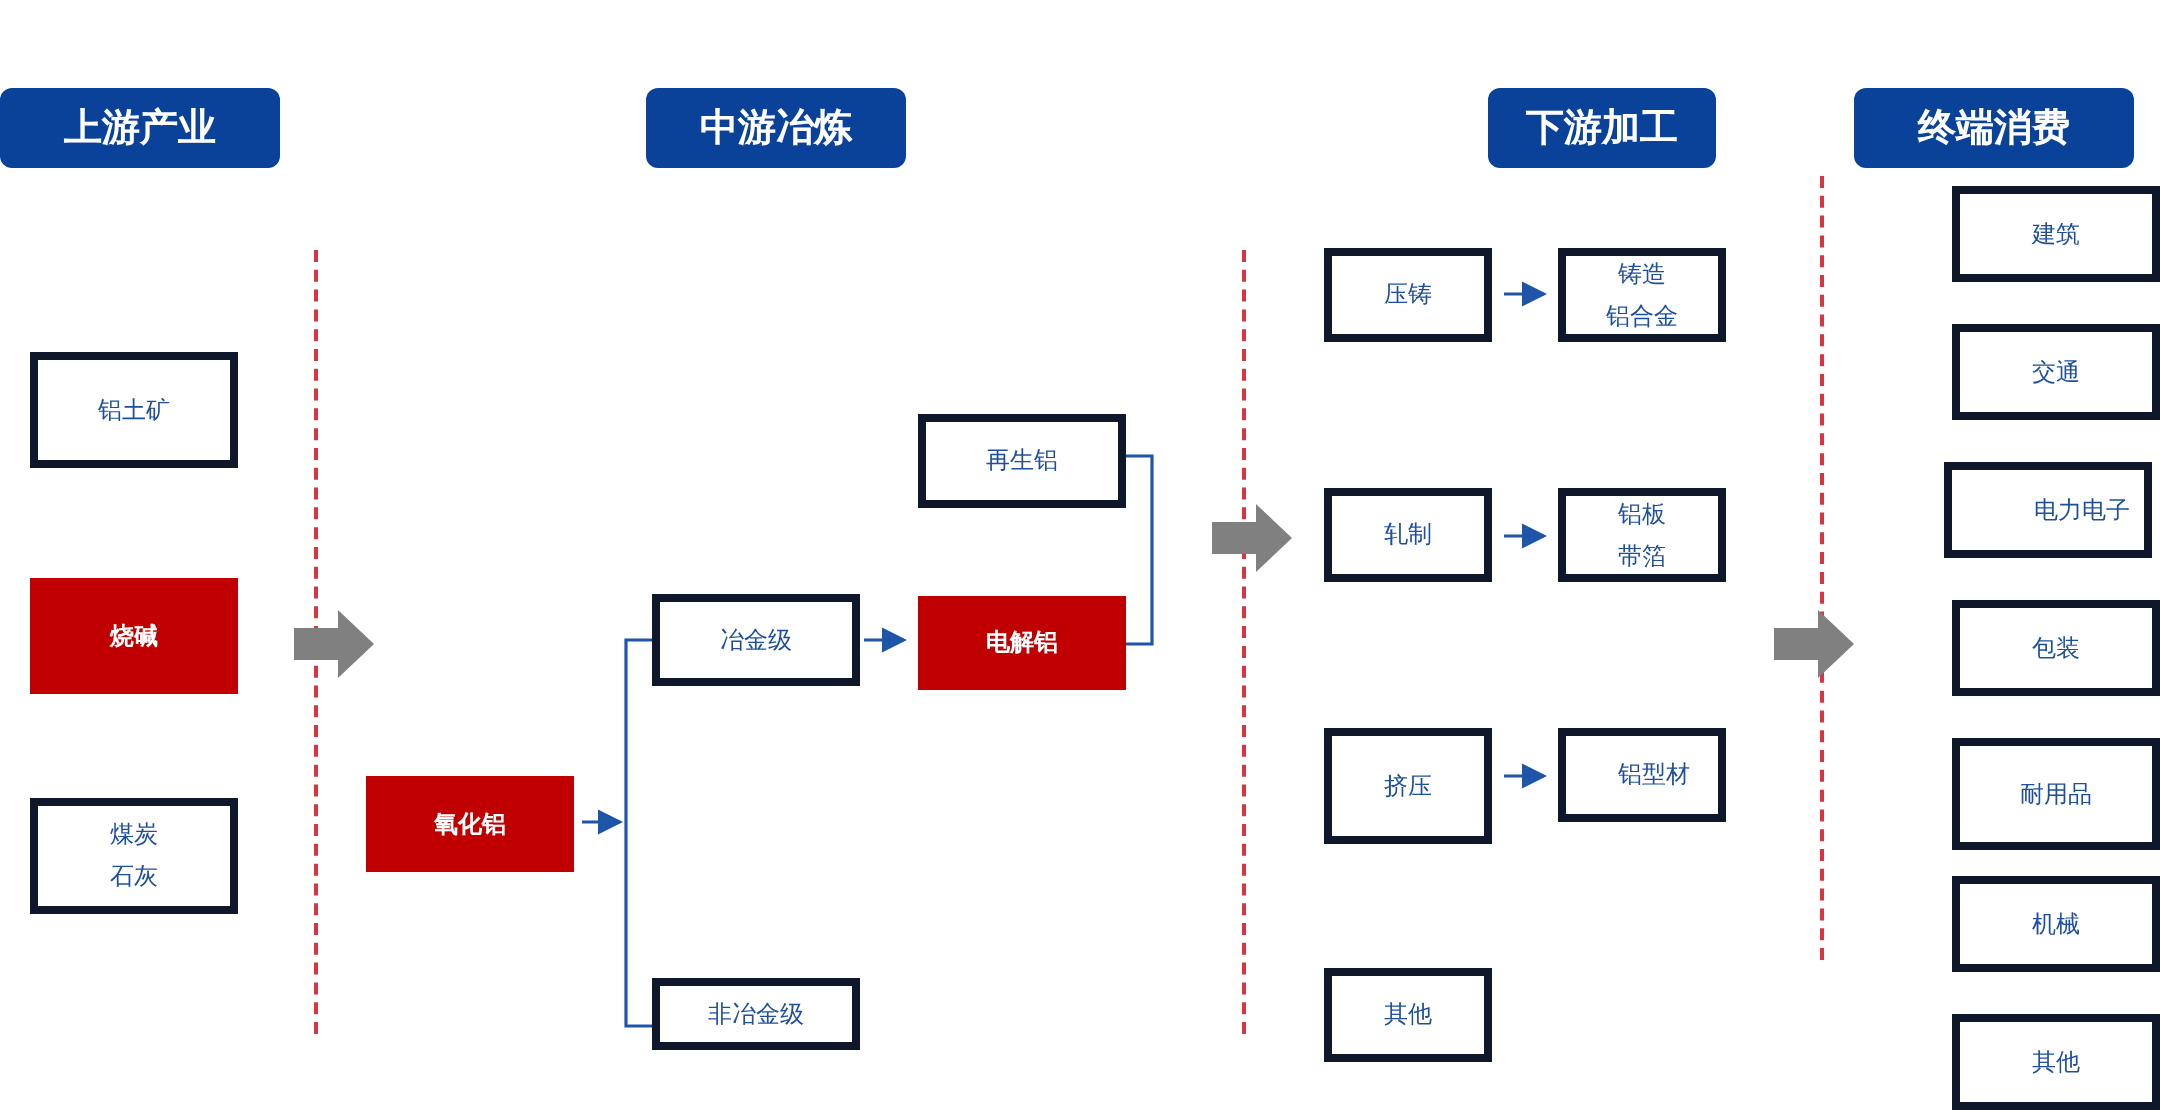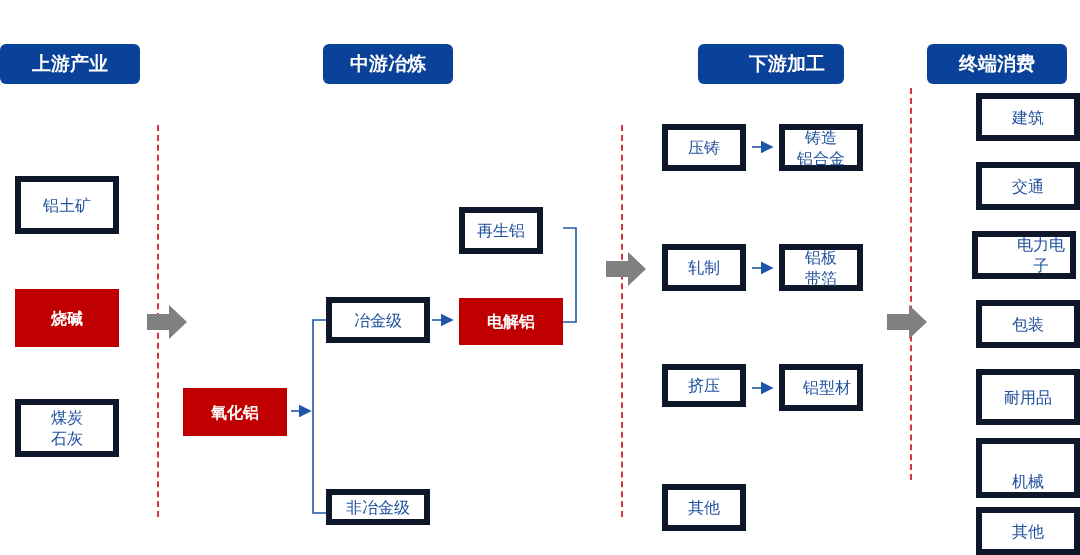--- a/index.html
+++ b/index.html
@@ -1,29 +1,29 @@
 <!DOCTYPE html>
 <html><head>
 <meta charset="utf-8">
 <style>
   html,body{margin:0;padding:0;background:#fff;}
   body{width:1080px;height:555px;position:relative;overflow:hidden;font-family:"DejaVu Sans",sans-serif;}
   .hdr{position:absolute;top:0;height:40px;background:#0a4199;color:#fff;border-radius:6px;display:flex;align-items:center;justify-content:center;font-size:19px;font-weight:bold;margin-top:44px;}
-  .box{position:absolute;border:6px solid #0f172a;box-sizing:border-box;background:#fff;color:#1e4f9e;display:flex;align-items:center;justify-content:center;text-align:center;font-size:16px;line-height:21px;}
+  .box{position:absolute;border:4px solid #0f172a;box-sizing:border-box;background:#fff;color:#1e4f9e;display:flex;align-items:center;justify-content:center;text-align:center;font-size:12px;line-height:21px;}
   .box.red{background:#c00000;border-color:#c00000;color:#fff;font-weight:bold;}
   .dash{position:absolute;width:0;border-left:2px dashed #d9343f;}
   .big-arrow{position:absolute;width:40px;height:34px;}
   svg.lines{position:absolute;left:0;top:0;width:1080px;height:555px;pointer-events:none;}
 </style>
 </head>
 <body>
 
 <div class="hdr" style="left:0;width:140px;">上游产业</div>
 <div class="hdr" style="left:323px;width:130px;">中游冶炼</div>
-<div class="hdr" style="left:698px;width:114px;padding-left:32px;">下游加工</div>
+<div class="hdr" style="left:744px;width:114px;">下游加工</div>
 <div class="hdr" style="left:927px;width:140px;">终端消费</div>
 
 <div class="dash" style="left:157px;top:125px;height:392px;"></div>
 <div class="dash" style="left:621px;top:125px;height:392px;"></div>
 <div class="dash" style="left:910px;top:88px;height:392px;"></div>
 
 <svg class="big-arrow" style="left:147px;top:305px;" viewBox="0 0 40 34">
     <polygon points="0,9 22,9 22,0 40,17 22,34 22,25 0,25" fill="#808080"></polygon>
   </svg>
 <svg class="big-arrow" style="left:606px;top:252px;" viewBox="0 0 40 34">
@@ -61,42 +61,42 @@
 
 <div class="box red" style="left:183px;top:388px;width:104px;height:48px;">
     <span>氧化铝</span>
   </div>
 <div class="box" style="left:326px;top:297px;width:104px;height:46px;">
     <span>冶金级</span>
   </div>
 <div class="box" style="left:326px;top:489px;width:104px;height:36px;">
     <span>非冶金级</span>
   </div>
-<div class="box" style="left:459px;top:207px;width:84px;height:47px;">
+<div class="box" style="left:459px;top:207px;width:104px;height:47px;">
     <span>再生铝</span>
   </div>
 <div class="box red" style="left:459px;top:298px;width:104px;height:47px;">
     <span>电解铝</span>
   </div>
 
 <div class="box" style="left:662px;top:124px;width:84px;height:47px;">
     <span>压铸</span>
   </div>
 <div class="box" style="left:779px;top:124px;width:84px;height:47px;flex-direction:column;">
     <span>铸造</span>
     <span>铝合金</span>
   </div>
 <div class="box" style="left:662px;top:244px;width:84px;height:47px;">
     <span>轧制</span>
   </div>
 <div class="box" style="left:779px;top:244px;width:84px;height:47px;flex-direction:column;">
     <span>铝板</span>
     <span>带箔</span>
   </div>
-<div class="box" style="left:662px;top:364px;width:84px;height:43px;">
+<div class="box" style="left:662px;top:364px;width:84px;height:58px;">
     <span>挤压</span>
   </div>
 <div class="box" style="left:779px;top:364px;width:84px;height:47px;padding-left:12px;">
     <span>铝型材</span>
   </div>
 <div class="box" style="left:662px;top:484px;width:84px;height:47px;">
     <span>其他</span>
   </div>
 
 <div class="box" style="left:976px;top:93px;width:104px;height:48px;">
@@ -107,18 +107,18 @@
   </div>
 <div class="box" style="left:972px;top:231px;width:104px;height:48px;padding-left:34px;">
     <span>电力电子</span>
   </div>
 <div class="box" style="left:976px;top:300px;width:104px;height:48px;">
     <span>包装</span>
   </div>
 <div class="box" style="left:976px;top:369px;width:104px;height:56px;justify-content:center;">
     <span>耐用品</span>
   </div>
-<div class="box" style="left:976px;top:438px;width:104px;height:60px;align-items:flex-end;">
+<div class="box" style="left:976px;top:438px;width:104px;height:48px;">
     <span>机械</span>
   </div>
 <div class="box" style="left:976px;top:507px;width:104px;height:48px;">
     <span>其他</span>
   </div>
 
 </body></html>

